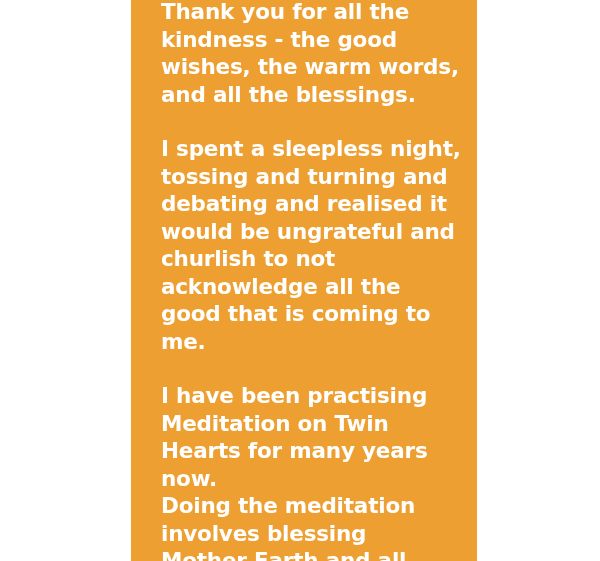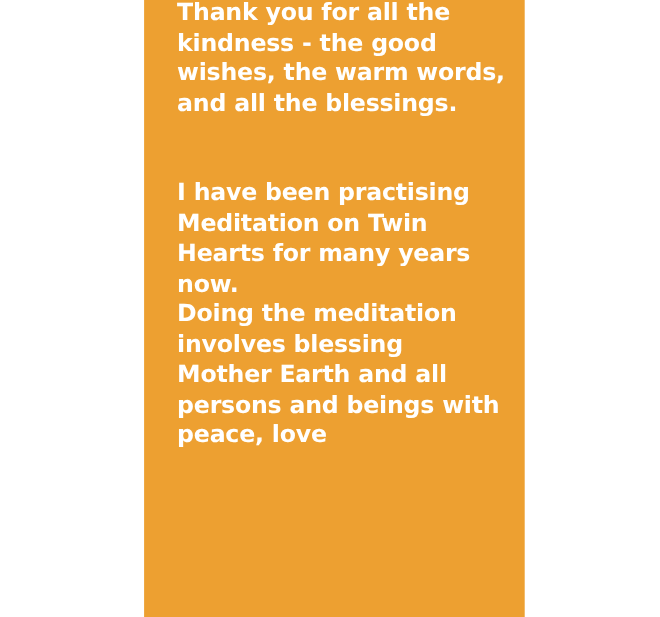--- a/index.html
+++ b/index.html
@@ -51,17 +51,18 @@
     margin-top: -2px;
   }
 </style>
 </head>
 <body>
 
 <div class="page">
   <div class="card">
     <p class="text-block para first">Thank you for all the kindness - the good wishes, the warm words, and all the blessings.</p>
     <div class="spacer"></div>
+    <p class="text-block para">I spent a sleepless night, tossing and turning and debating and realised it would be ungrateful and churlish to not acknowledge all the good that is coming to me.</p>
     <div class="spacer"></div>
     <p class="text-block para">I have been practising Meditation on Twin Hearts for many years now.
 Doing the meditation involves blessing  Mother Earth and all persons and beings with peace, love</p>
   </div>
 </div>
 
 </body></html>

